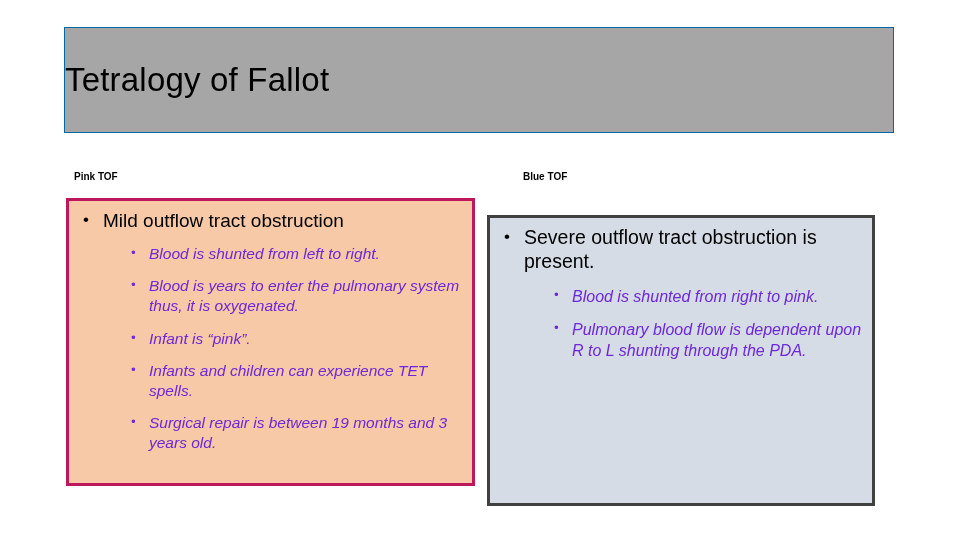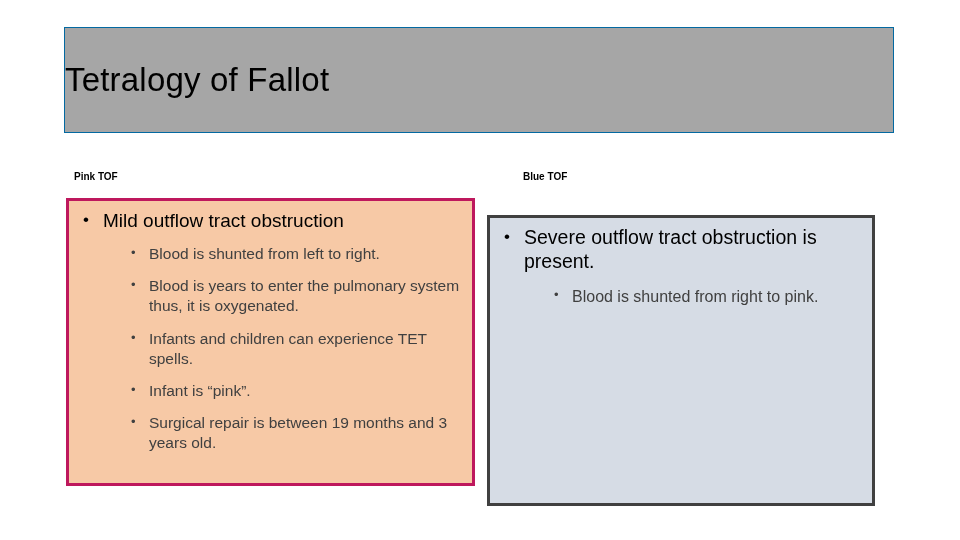--- a/index.html
+++ b/index.html
@@ -105,21 +105,22 @@
     list-style: none;
     margin: 2px 0 0 0;
     padding: 0;
   }
   li.l2 {
     position: relative;
     font-size: 15.5px;
     line-height: 1.3;
     padding-left: 28px;
     margin: 12px 0 1px 0;
-    color: #404040;
+    color: #6d28d9;
+    font-style: italic;
   }
   li.l2::before {
     content: "\2022";
     position: absolute;
     left: 10px;
     top: 0;
     font-size: 13px;
     line-height: 1.4;
   }
   
@@ -139,34 +140,35 @@
 
   <div class="col-heading" id="heading-pink">Pink TOF</div>
 
   <div class="content-box" id="box-pink">
     <ul class="level1">
       <li class="l1">
         <span class="btxt">Mild outflow tract obstruction</span>
         <ul class="level2">
           <li class="l2">Blood is shunted from left to right.</li>
           <li class="l2">Blood is years to enter the pulmonary system thus, it is oxygenated.</li>
+          <li class="l2">Infant is “pink”.</li>
           <li class="l2">Infants and children can experience TET spells.</li>
-          <li class="l2">Infant is “pink”.</li>
           <li class="l2">Surgical repair is between 19 months and 3 years old.</li>
         </ul>
       </li>
     </ul>
   </div>
 
   <div class="col-heading" id="heading-blue">Blue TOF</div>
 
   <div class="content-box" id="box-blue">
     <ul class="level1">
       <li class="l1">
         <span class="btxt">Severe outflow tract obstruction is present.</span>
         <ul class="level2">
           <li class="l2">Blood is shunted from right to pink.</li>
+          <li class="l2">Pulmonary blood flow is dependent upon R to L shunting through the PDA.</li>
         </ul>
       </li>
     </ul>
   </div>
 
 </div>
 
 </body></html>

